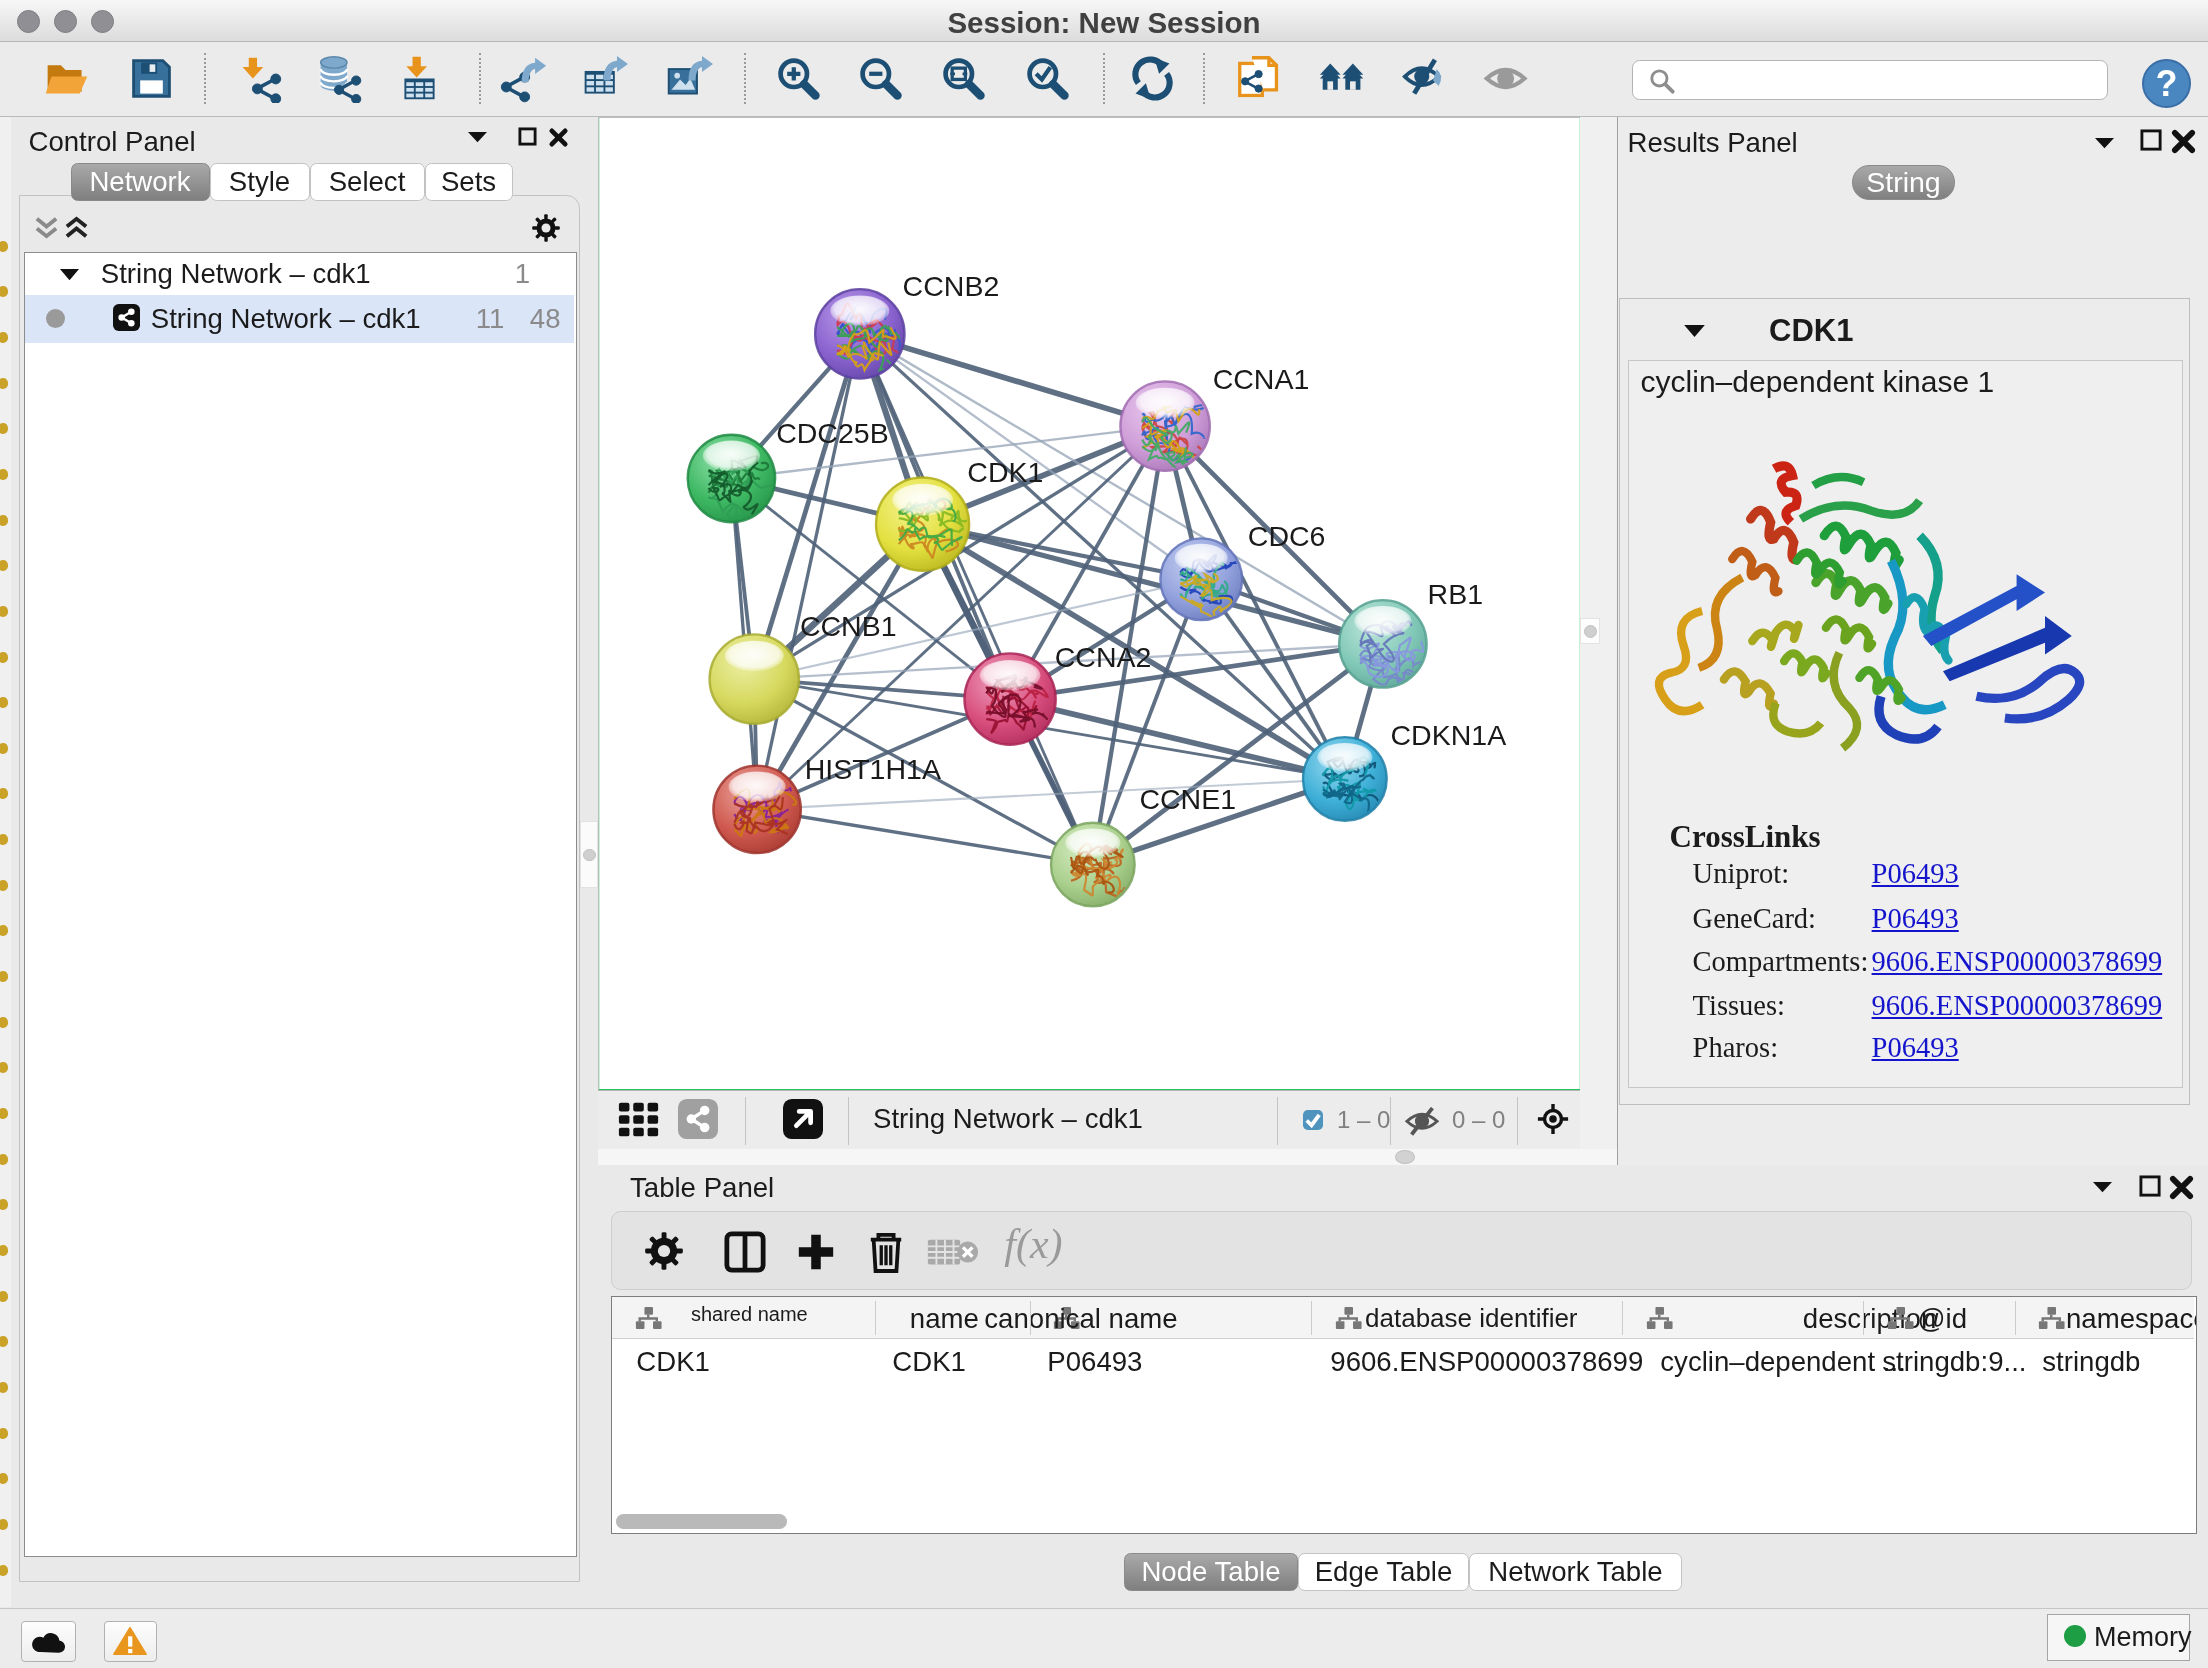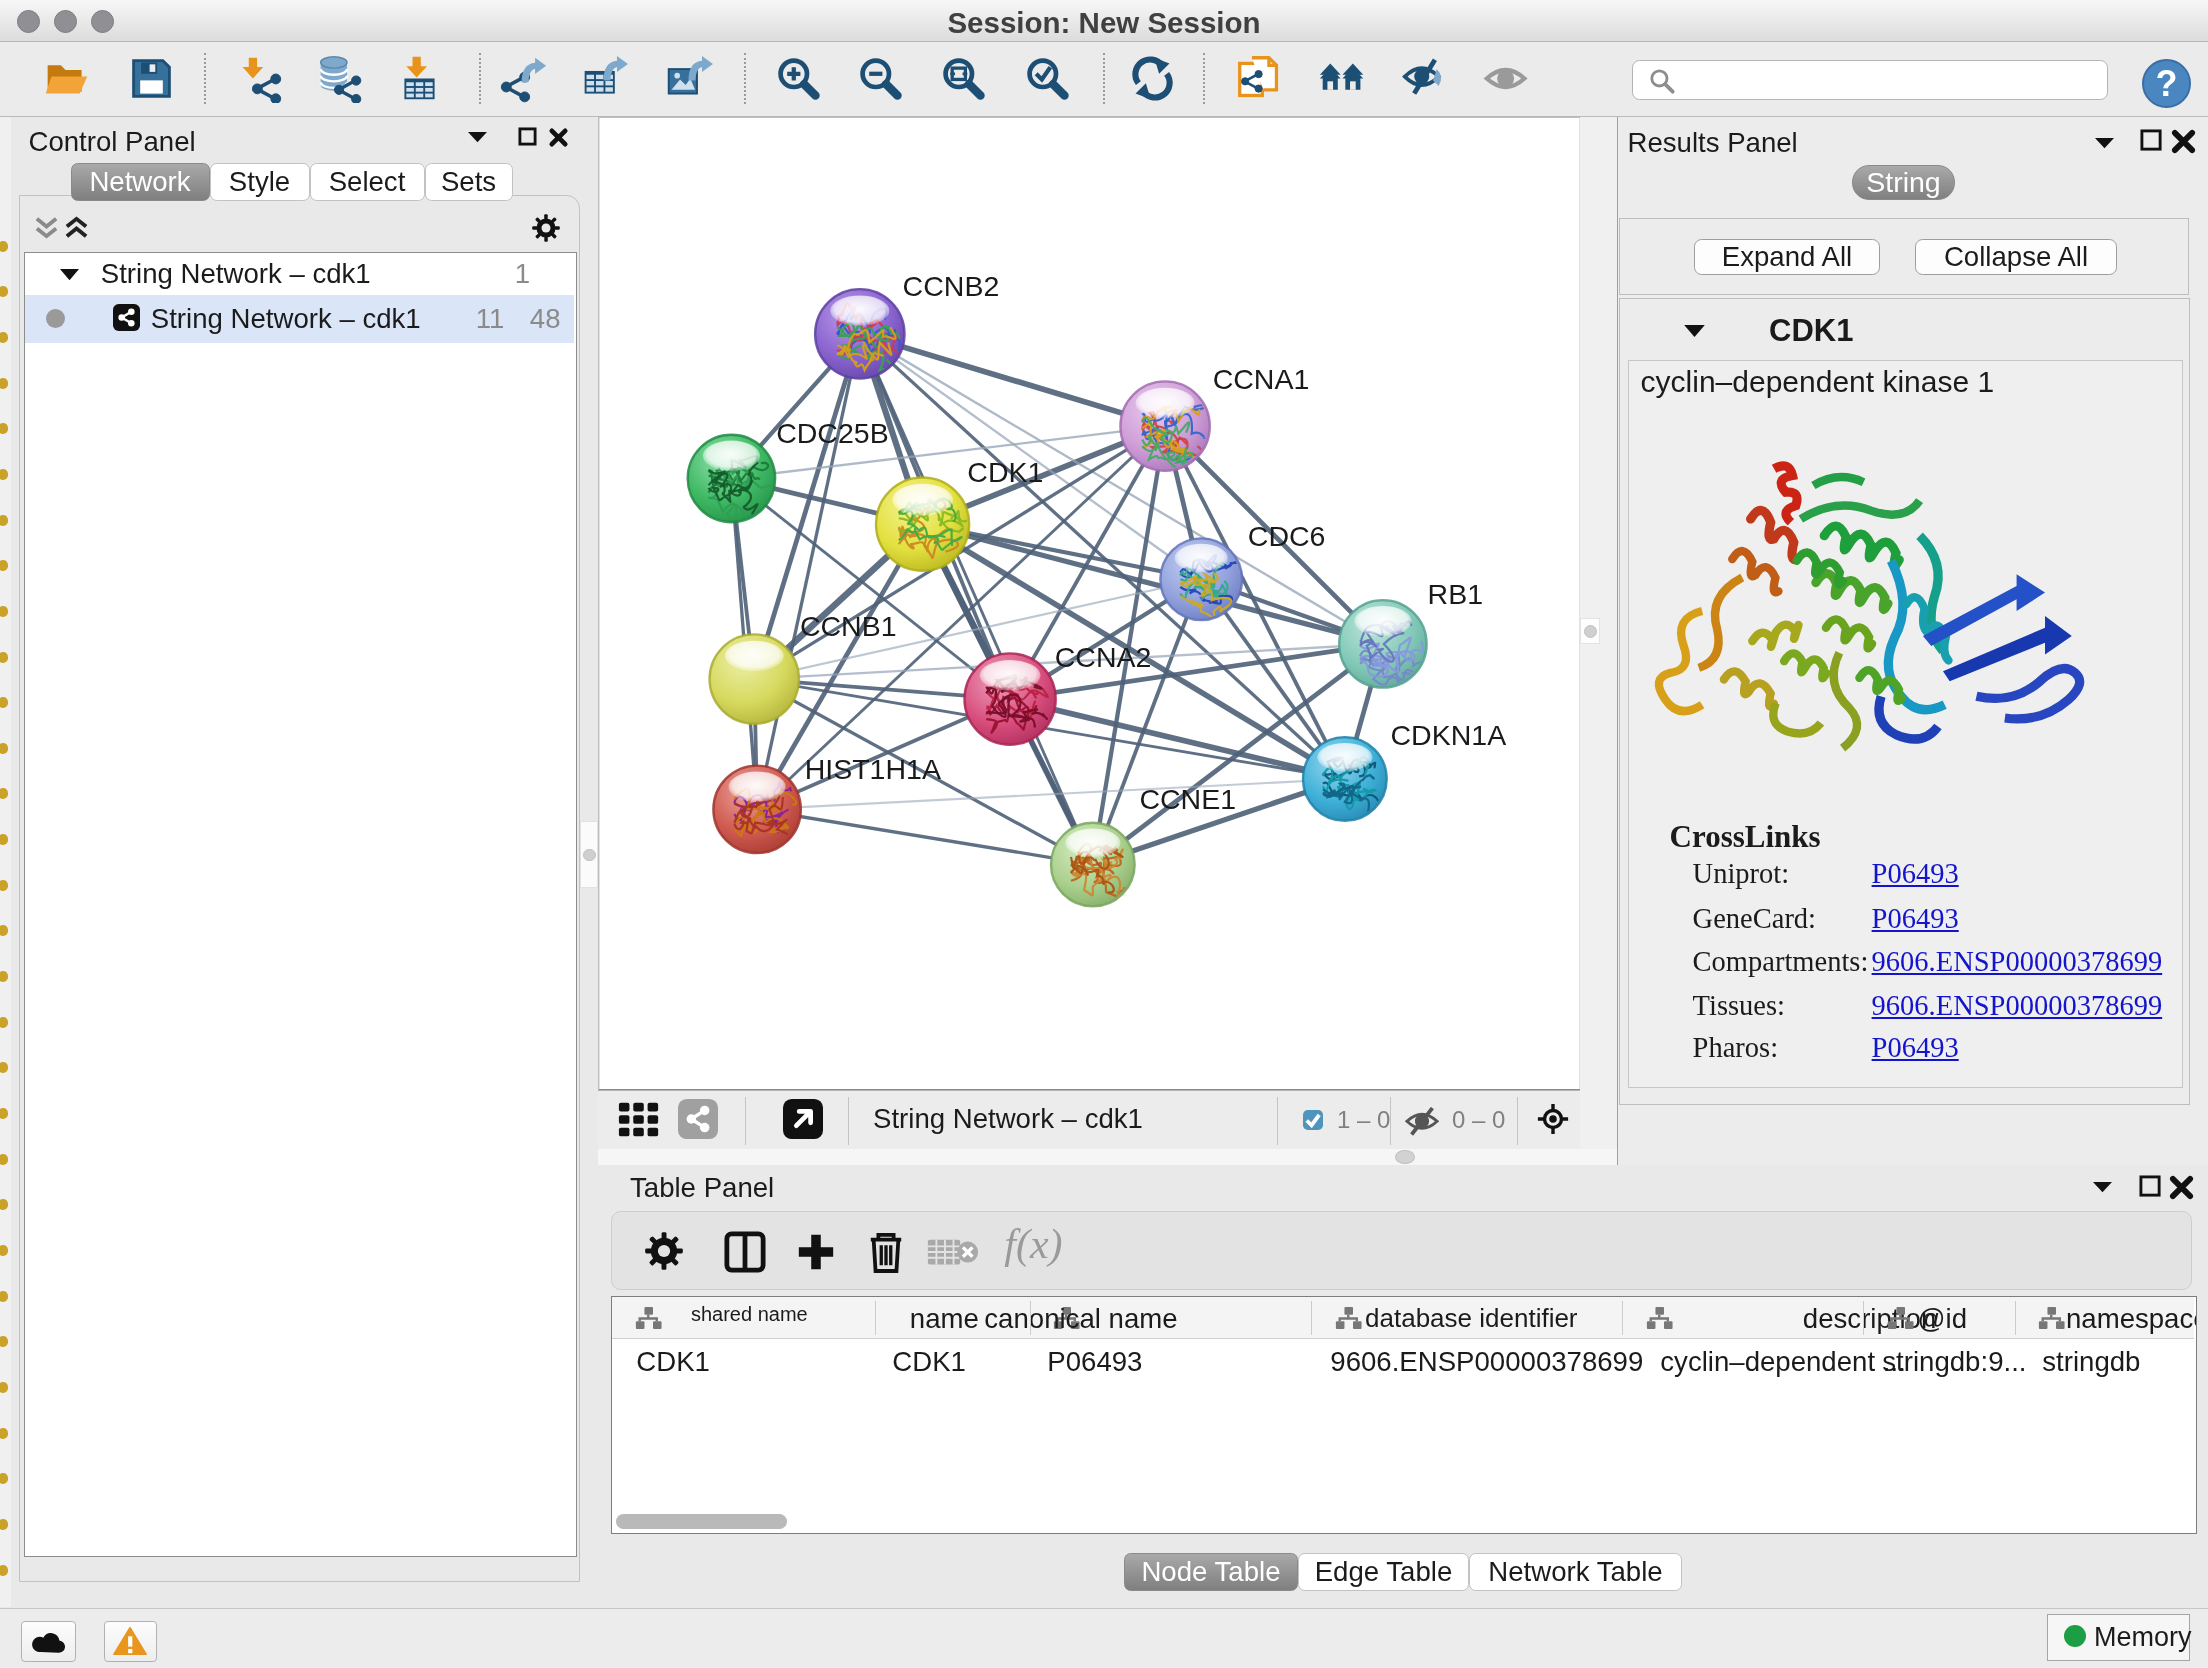--- a/index.html
+++ b/index.html
@@ -675,24 +675,20 @@
       <svg width="23" height="23" viewBox="0 0 24 24">
         <rect x="2" y="2" width="19" height="19" fill="none" stroke="#111" stroke-width="3"></rect>
       </svg>
     </div>
 <div class="abs" style="left:553px;top:12.4px">
       <svg width="25" height="25" viewBox="0 0 26 26">
         <path d="M4 4 L22 22 M22 4 L4 22" stroke="#111" stroke-width="6" stroke-linecap="round"></path>
       </svg>
     </div>
 <div class="abs" style="left:234px;top:48px;width:103px;height:35px;background:linear-gradient(#a9a9a9,#808080);border:1px solid #8a8a8a;border-radius:17px;color:#fff;text-align:center;line-height:33px;font-size:28.5px">String</div>
-<div class="abs" style="left:1px;top:101px;width:570px;height:77px;border:1.9px solid #bdbdbd;background:#ececec">
-      <div class="abs btn" style="left:74px;top:20px;width:186px;height:36px;line-height:33px">Expand All</div>
-      <div class="abs btn" style="left:295px;top:20px;width:202px;height:36px;line-height:33px">Collapse All</div>
-    </div>
 <div class="abs" style="left:1px;top:181px;width:571px;height:807px;border:1.9px solid #bdbdbd;background:#ececec">
 <svg width="23" height="15" style="position:absolute;left:63px;top:24px" viewBox="0 0 24 16">
         <path d="M1 2 L23 2 L12 15 Z" fill="#111"></path>
       </svg>
 <div class="abs" style="left:149px;top:14.3px;font-size:31px;font-weight:bold">CDK1</div>
 <div class="abs" style="left:7.6px;top:61px;width:555px;height:728px;border:1.9px solid #c6c6c6;background:#efefef">
 <div class="abs" style="left:12px;top:3.8px;font-size:30px">cyclin–dependent kinase 1</div>
 <svg width="555" height="438" viewBox="0 0 584 460" style="position:absolute;left:0;top:0">
           <g transform="translate(-4,25) scale(0.88)">
             <path d="M178 100 q18 -10 22 8 q-22 4 -8 20 q18 -2 12 16 q-20 6 -6 20" fill="none" stroke="#cc2414" stroke-width="11"></path>

